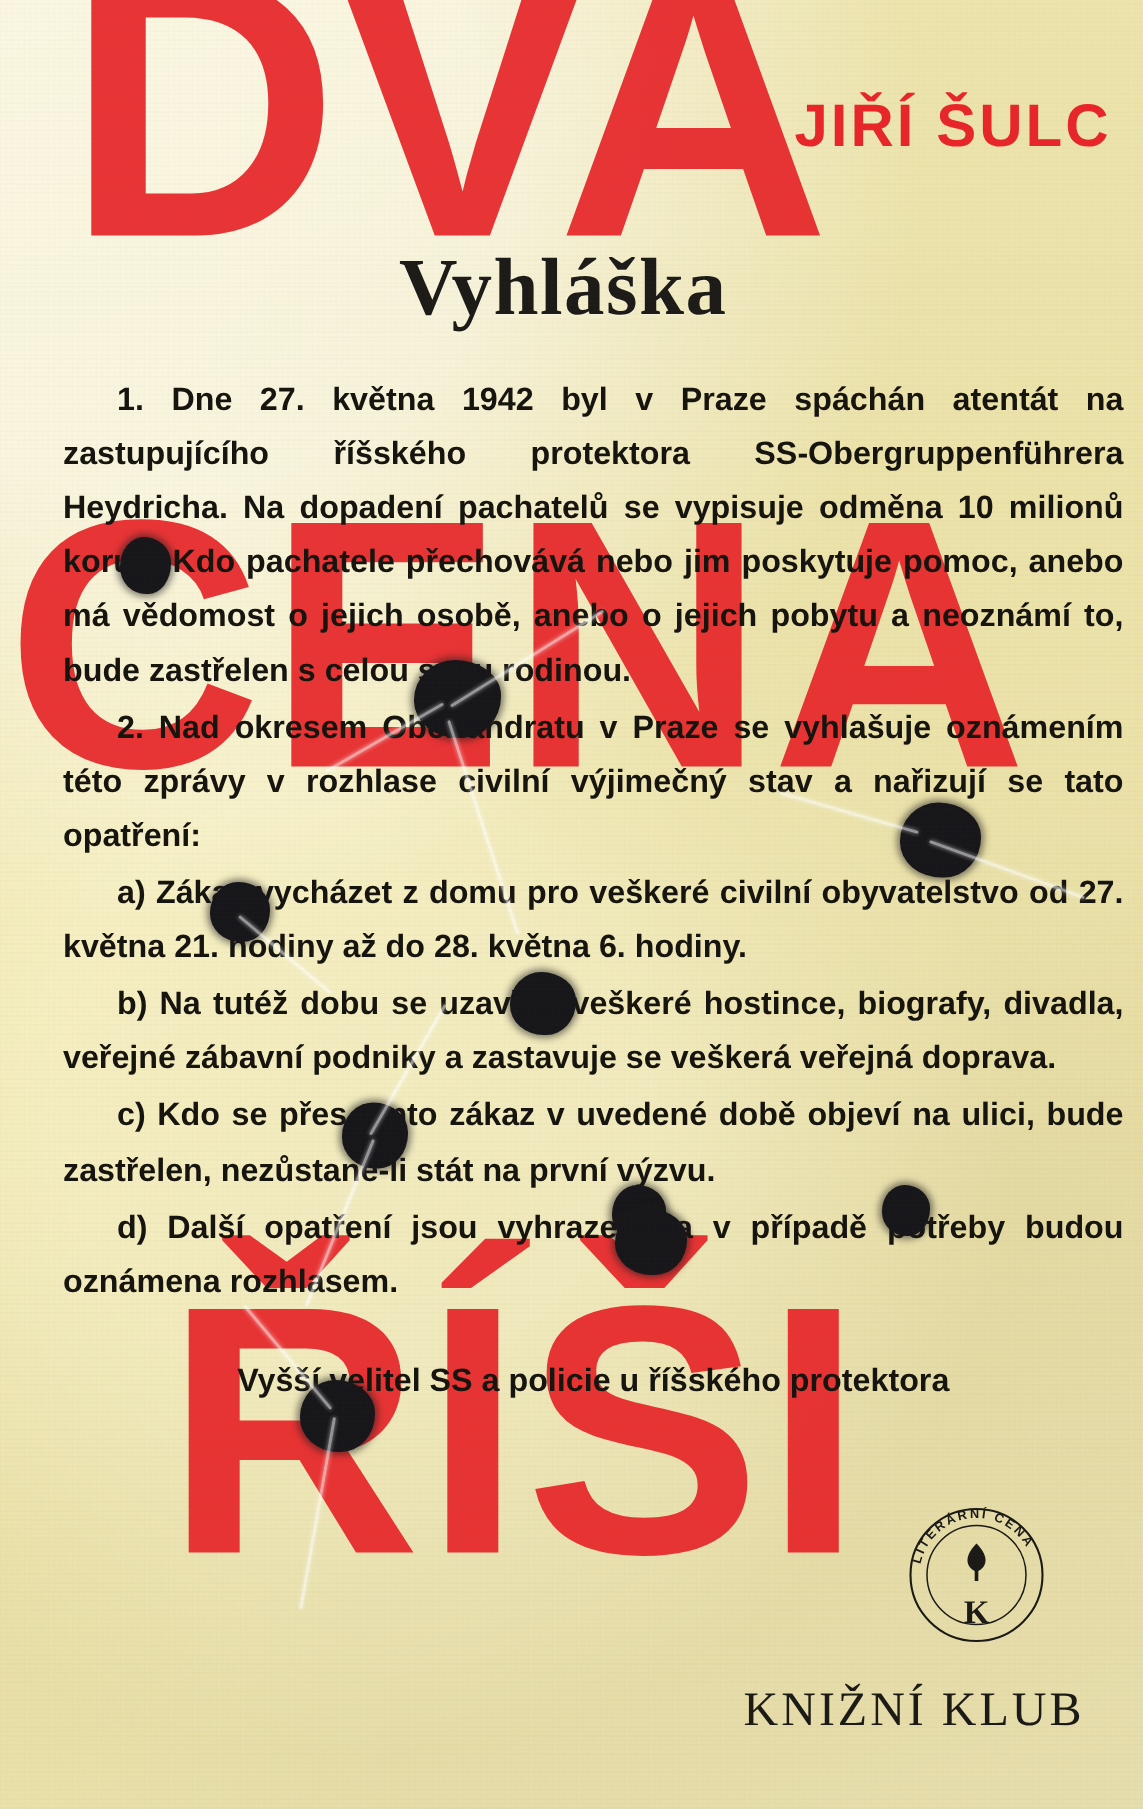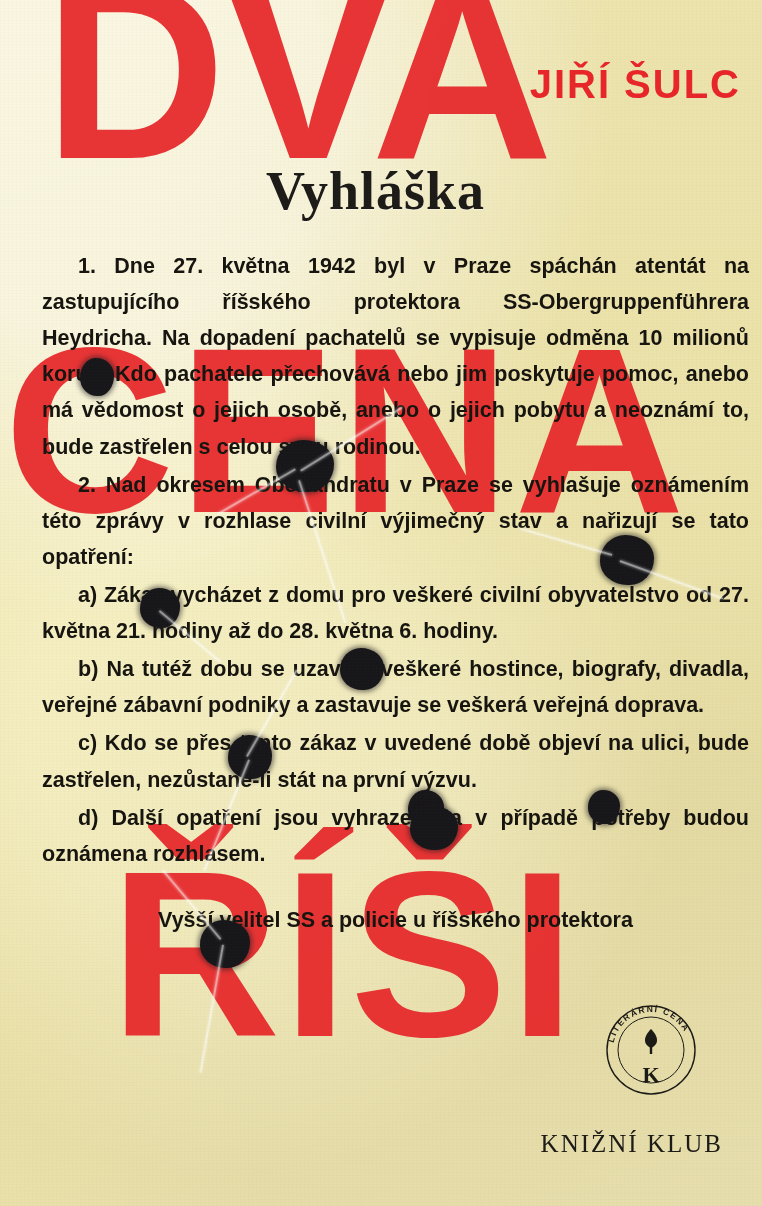--- a/index.html
+++ b/index.html
@@ -137,21 +137,21 @@
     border-radius: 2px;
     box-shadow: 0 0 3px rgba(255,255,255,0.6);
   }
 
   
   #publisher {
     position: absolute;
     right: 52px;
     bottom: 48px;
     font-family: "Liberation Serif", serif;
-    font-size: 25px;
+    font-size: 32px;
     letter-spacing: 2px;
     color: #1b1a16;
   }
   
   #seal {
     position: absolute;
     right: 78px;
     bottom: 110px;
     width: 92px;
     height: 92px;

